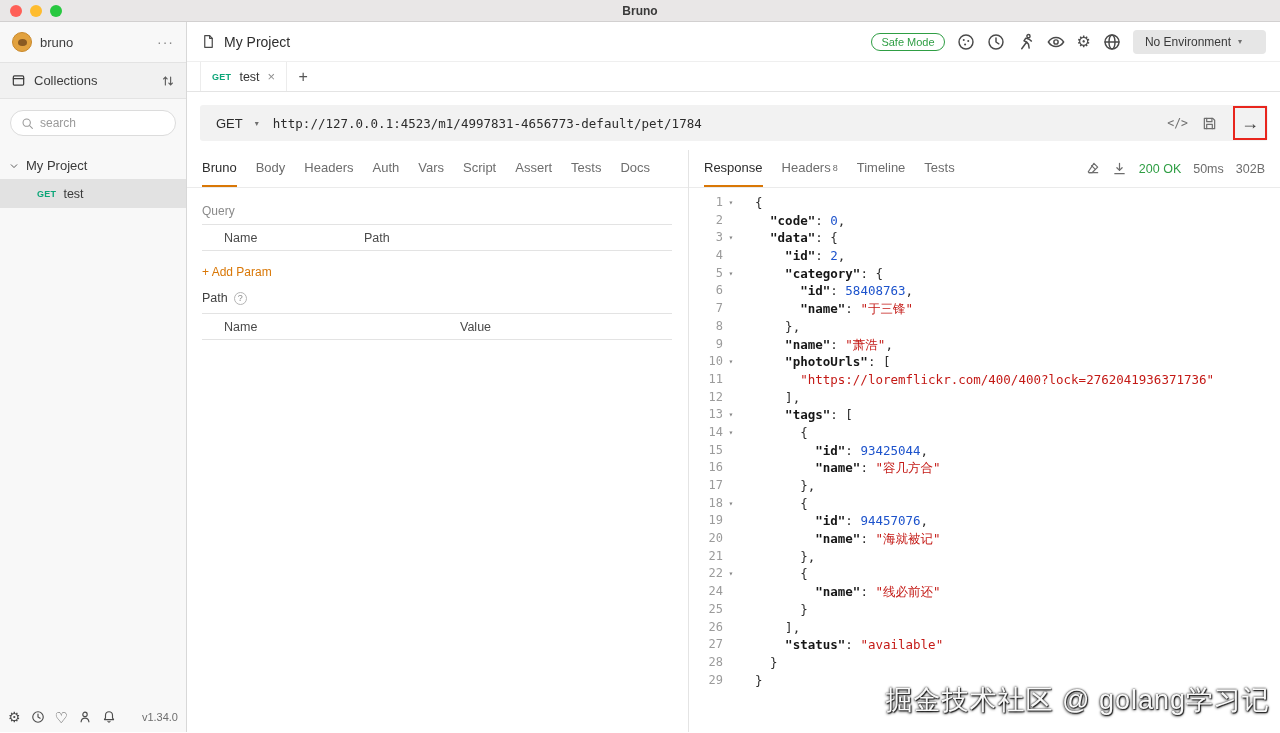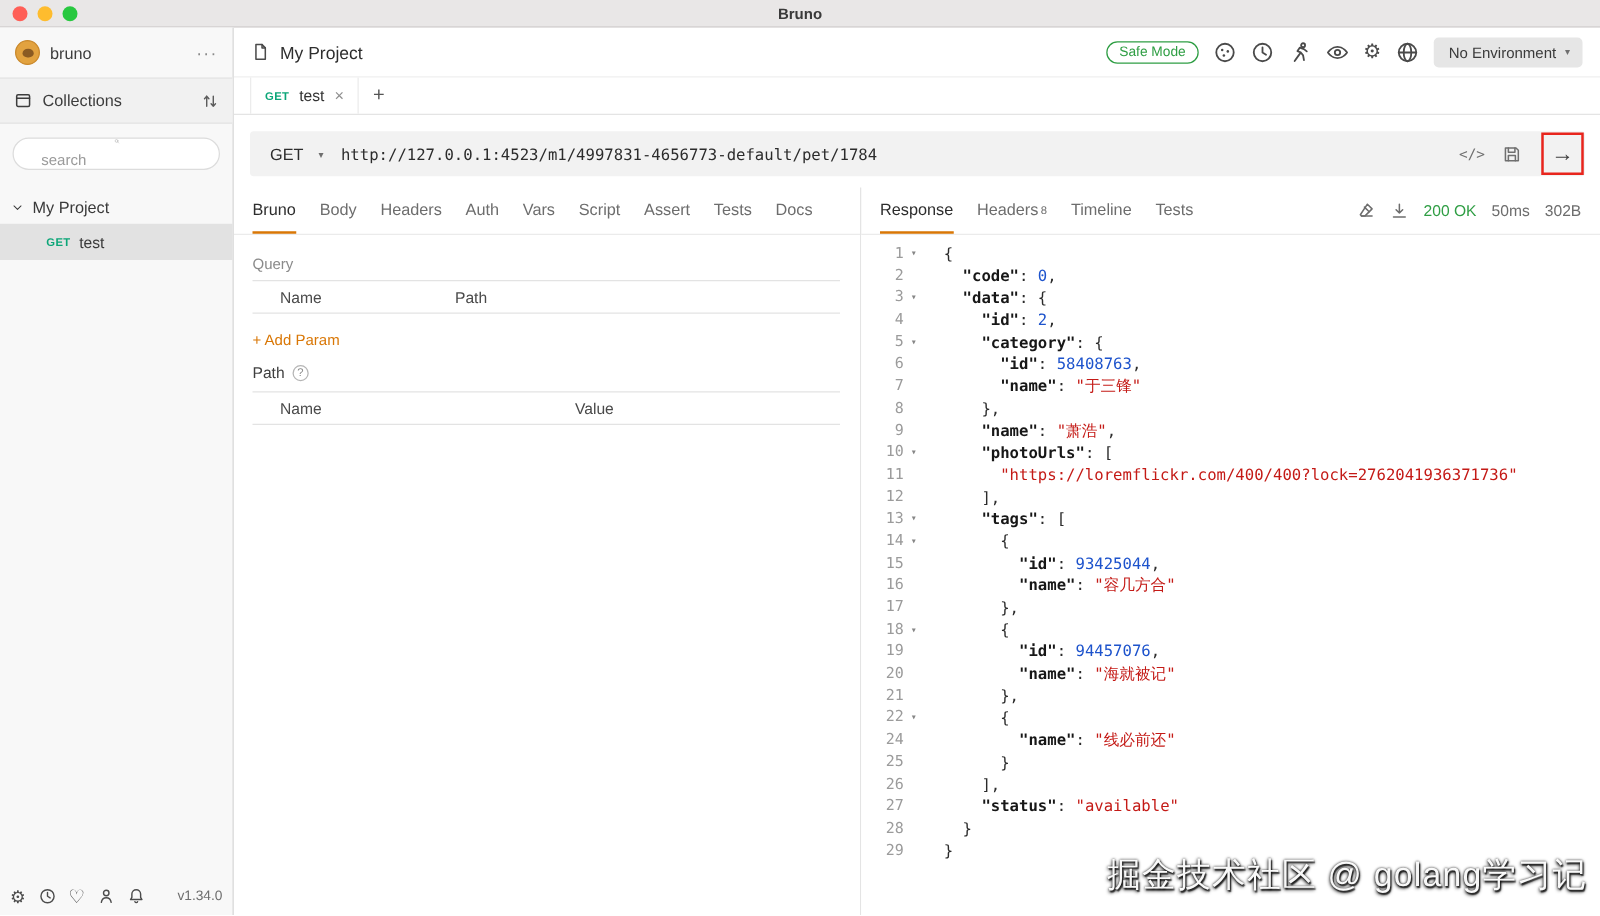--- a/index.html
+++ b/index.html
@@ -26,39 +26,39 @@
 
   
   .ws-row{height:40px; display:flex; align-items:center; gap:8px; padding:0 12px;}
   .logo{width:20px;height:20px;border-radius:50%; background:#e2a23f; border:1px solid #c9882b; position:relative; flex:none;}
   .logo::after{content:""; position:absolute; left:5px; top:6px; width:9px; height:7px; border-radius:50% 50% 45% 45%; background:#8a5a22;}
   .ws-name{font-size:13px; color:#3d3d3d; font-weight:500;}
   .dots{margin-left:auto; color:#8a8a8a; font-size:14px; letter-spacing:1px; cursor:pointer;}
   .collections-row{height:37px; background:#f1f1f1; border-top:1px solid #e3e3e3; border-bottom:1px solid #e3e3e3; display:flex; align-items:center; gap:8px; padding:0 11px; font-size:13px; color:#3d3d3d;}
   .collections-row .sort{margin-left:auto; color:#5c5c5c;}
   .search-wrap{padding:11px 10px 8px;}
-  .search-box{height:26px; background:#fff; border:1px solid #dcdcdc; border-radius:13px; display:flex; align-items:center; gap:6px; padding:0 10px; color:#9a9a9a;flex-direction:column;}
+  .search-box{height:26px; background:#fff; border:1px solid #dcdcdc; border-radius:13px; display:flex; align-items:center; gap:6px; padding:0 10px; color:#9a9a9a;}
   .search-input{border:none; outline:none; background:transparent; font-size:12px; color:#444; width:120px; font-family:"Liberation Sans",sans-serif;}
   .search-input::placeholder{color:#9a9a9a;}
   .tree{margin-top:8px; font-size:13px; color:#3a3a3a;}
   .tree-collection{height:27px; display:flex; align-items:center; gap:7px; padding:0 9px; cursor:pointer;}
   .tree-item{height:29px; display:flex; align-items:center; gap:7px; padding-left:37px; cursor:pointer;}
   .tree-item.selected{background:#e2e2e2;}
   .method-get{color:var(--get); font-size:9px; font-weight:700; letter-spacing:.3px;}
   .tree-item .req-name{font-size:12.5px; color:#3a3a3a;}
   .sidebar-footer{position:absolute; bottom:0; left:0; right:0; height:30px; display:flex; align-items:center; gap:10px; padding:0 8px; color:#4c4c4c;}
   .sidebar-footer .version{margin-left:auto; font-size:11px; color:#6e6e6e;}
   .glyph-icon{font-size:14px; line-height:1; color:#4c4c4c;}
 
   
   .main-header{height:40px; display:flex; align-items:center; gap:8px; padding:0 14px; border-bottom:1px solid #efefef;}
   .page-title{font-size:14px; color:#2e2e2e;}
   .header-right{margin-left:auto; display:flex; align-items:center; gap:12px; color:#4a4a4a;}
   .safe-mode{color:var(--green); border:1px solid var(--green); border-radius:11px; padding:2px 9px; font-size:11px;}
-  .env-select{background:#e6e6e6; border-radius:4px; padding:5px 10px 5px 12px; font-size:12px; color:#3a3a3a; display:flex; align-items:center; gap:7px; cursor:pointer;}
+  .env-select{background:#e6e6e6; border-radius:4px; padding:5px 24px 5px 12px; font-size:12px; color:#3a3a3a; display:flex; align-items:center; gap:7px; cursor:pointer;}
   .chev{font-size:8px; color:#6f6f6f;}
 
   
   .tabstrip{height:30px; border-bottom:1px solid #e4e4e4; display:flex; align-items:stretch; padding-left:13px;}
   .tab{display:flex; align-items:center; gap:8px; padding:0 11px; border-left:1px solid #ececec; border-right:1px solid #ececec; font-size:12.5px; color:#333; cursor:pointer;}
   .tab-close{color:#8f8f8f; font-size:13px; cursor:pointer;}
   .newtab{width:32px; display:flex; align-items:center; justify-content:center; font-size:16px; color:#555; cursor:pointer;}
 
   
   .urlbar-wrap{padding:13px 12px 9px 13px;}

